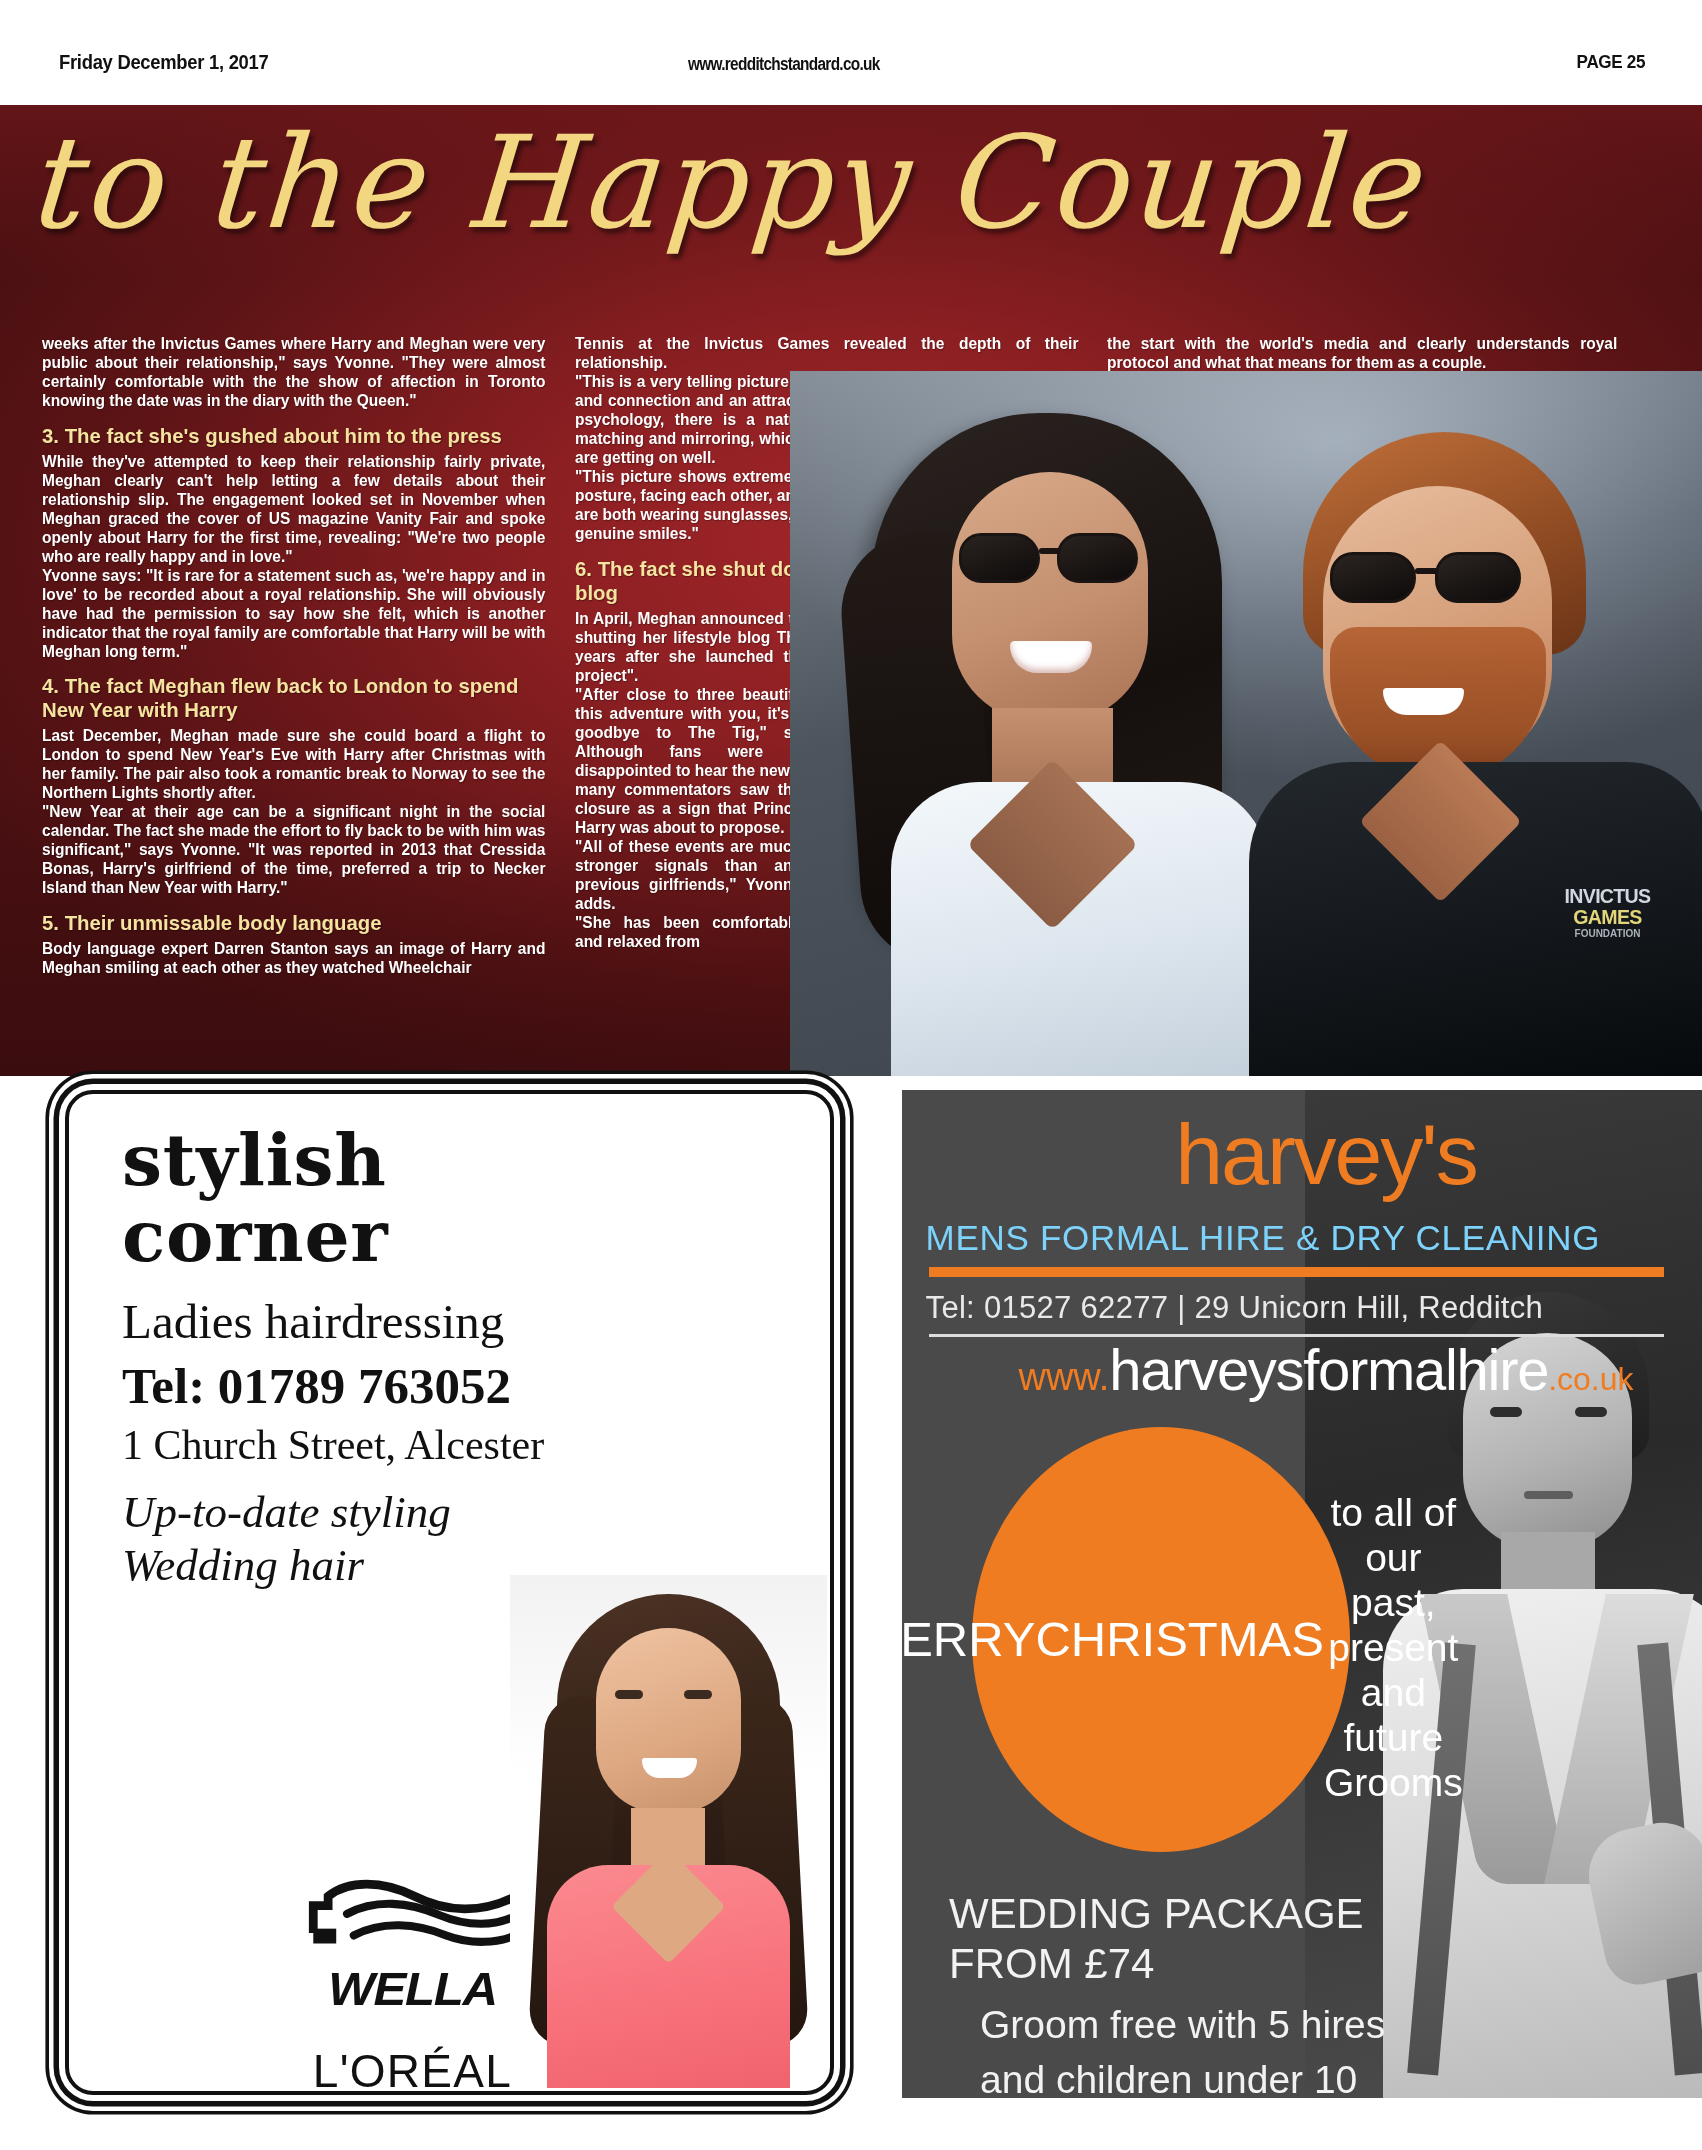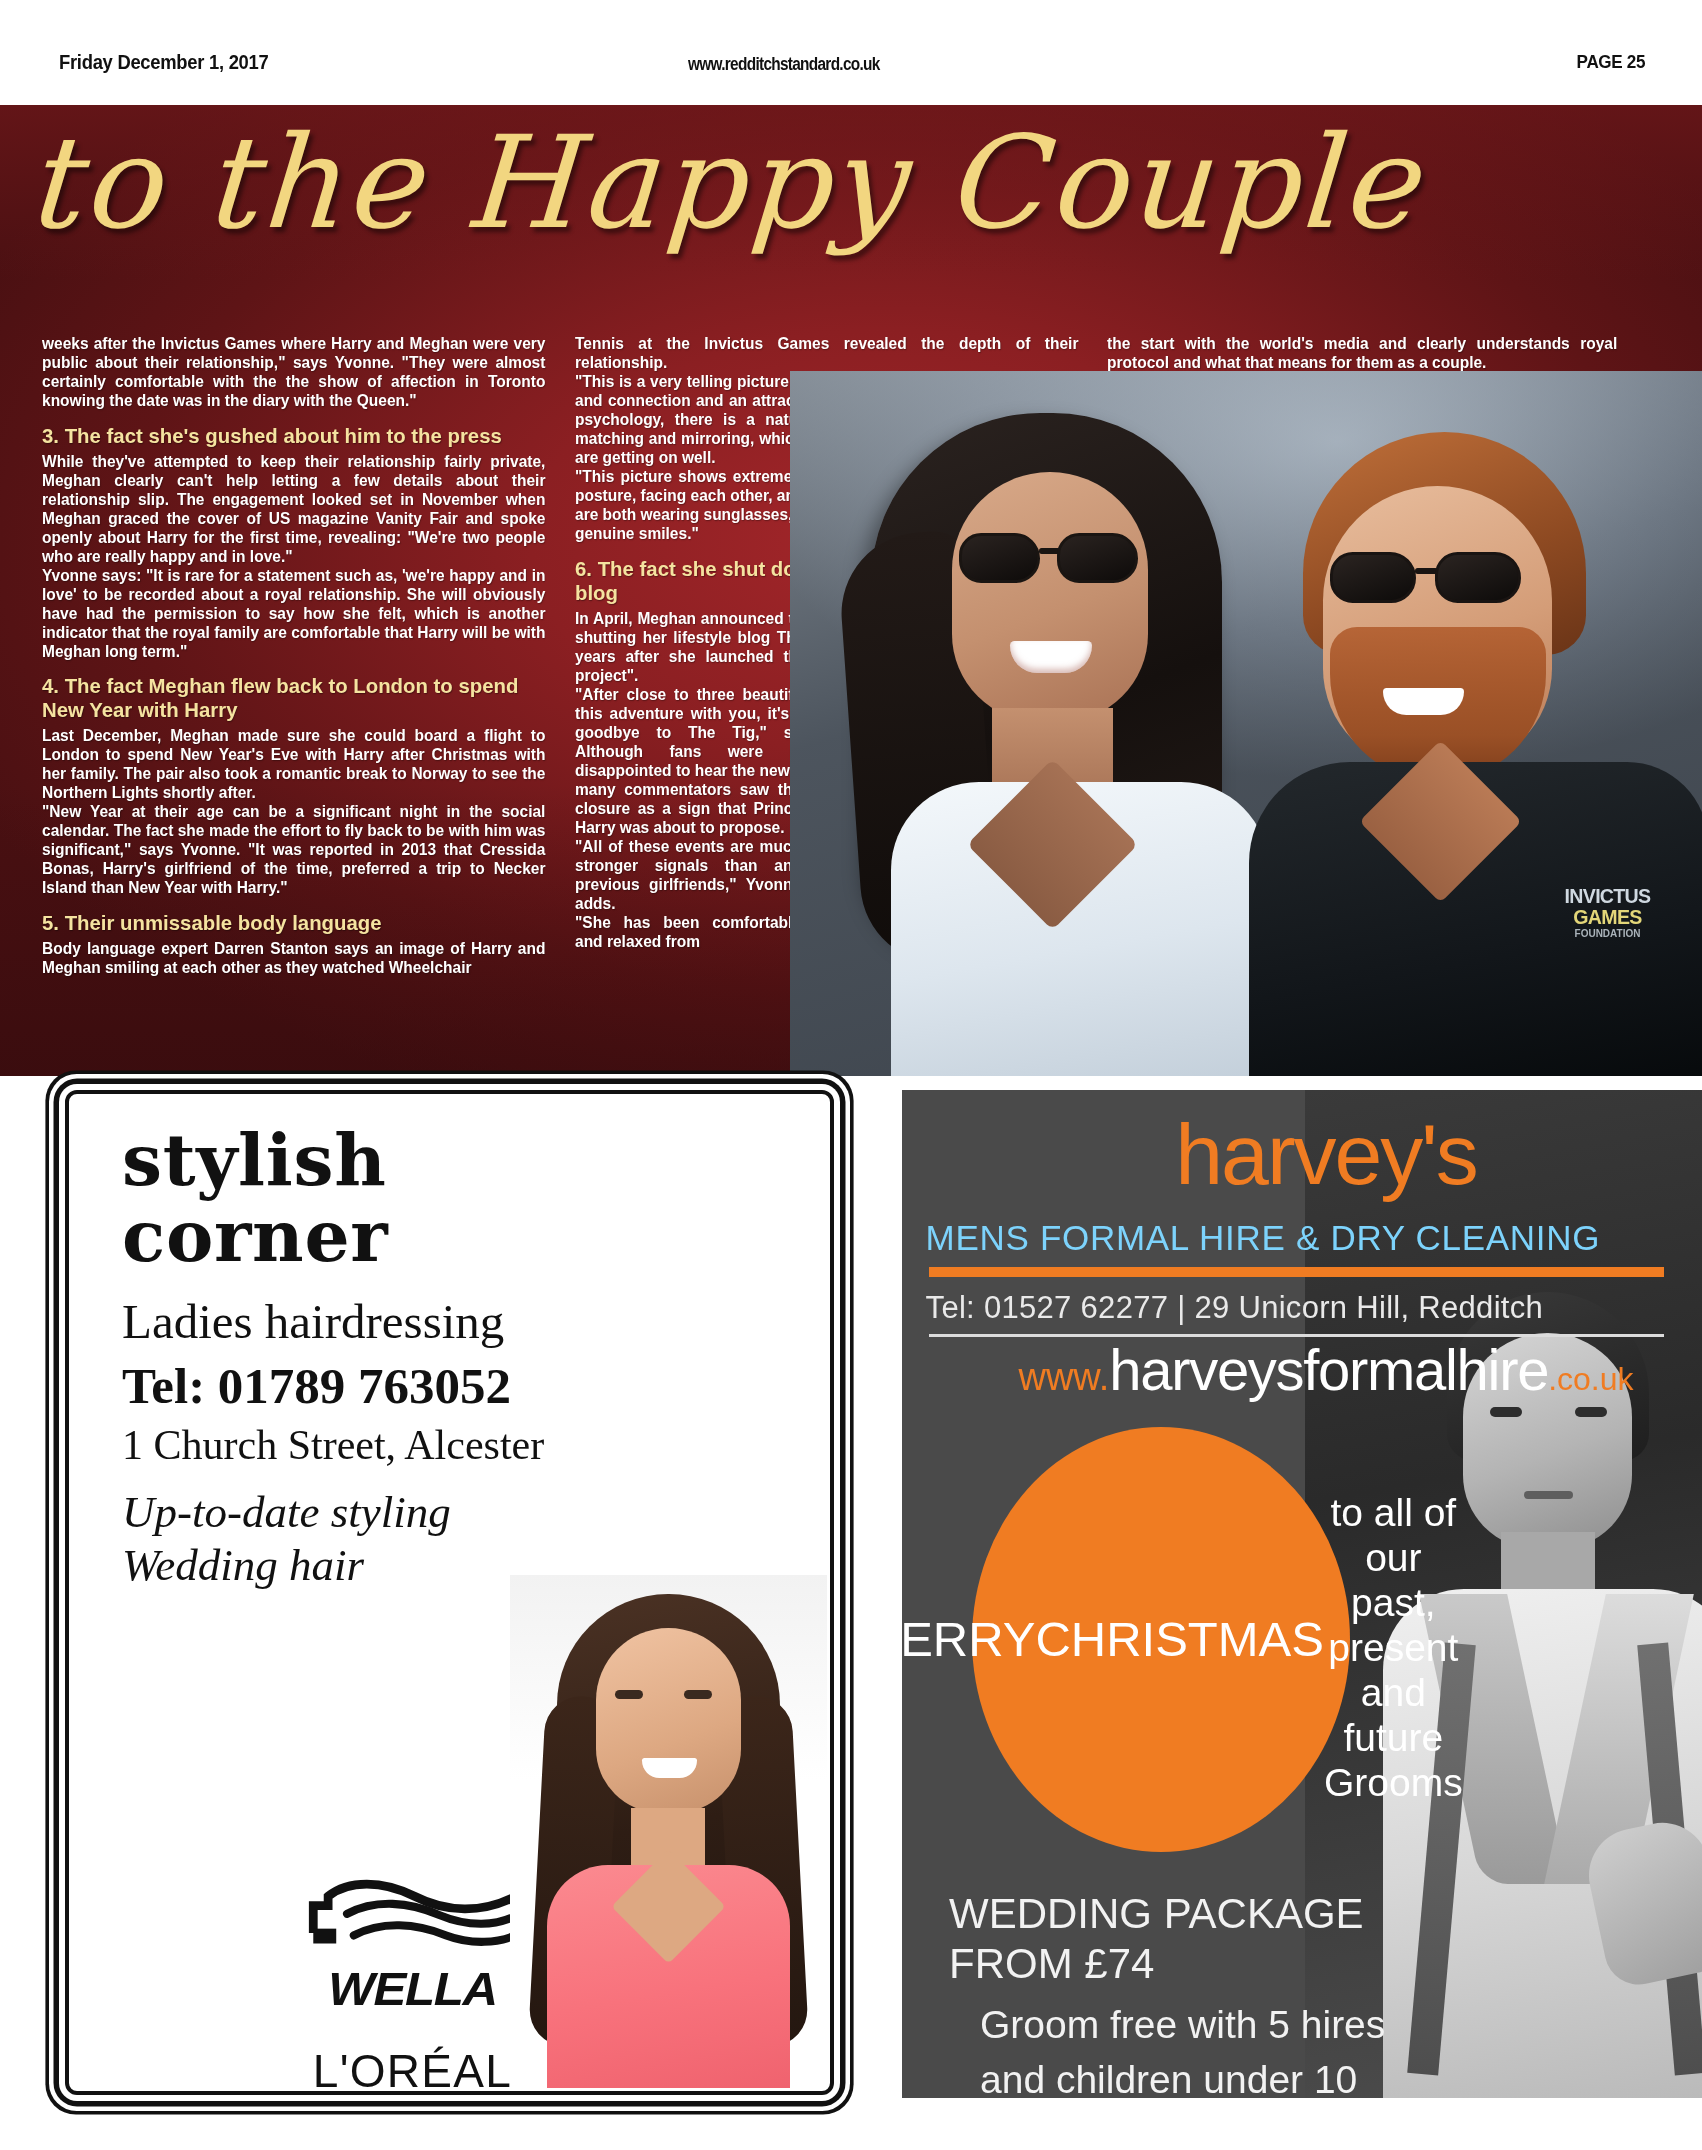--- a/index.html
+++ b/index.html
@@ -211,21 +211,21 @@
   .invictus .l3{ font-weight:bold; font-size:10px; color:#aab3ba; letter-spacing:0px; display:block; margin-top:2px;}
 
   
   .ads { position:absolute; left:0; top:1076px; width:1703px; height:1075px; background:#fff; }
 
   
   .ad-left {
     position:absolute; left:65px; top:13.5px; width:769px; height:1005px;
     background:#fff;
     border:4.7px solid #111;
-    border-radius:12px;
+    border-radius:28px;
     box-shadow: 0 0 0 6px #fff, 0 0 0 11.5px #111, 0 0 0 16px #fff, 0 0 0 19.6px #111;
   }
   .sc-wrap{ position:absolute; left:53px; top:28px; width:674px; }
   .sc-title{
     font-family:"DejaVu Serif", serif;
     font-weight:bold; font-size:71px; line-height:76px; color:#111;
     letter-spacing:0.7px;
   }
   .sc-title span{ display:block; }
   .sc-sub{

